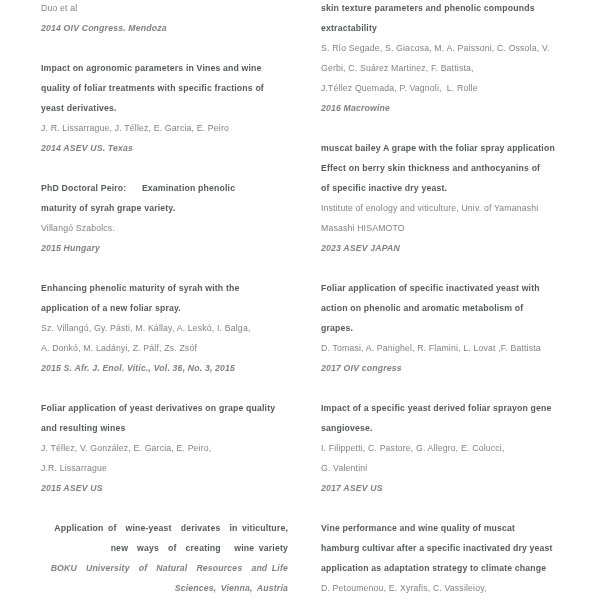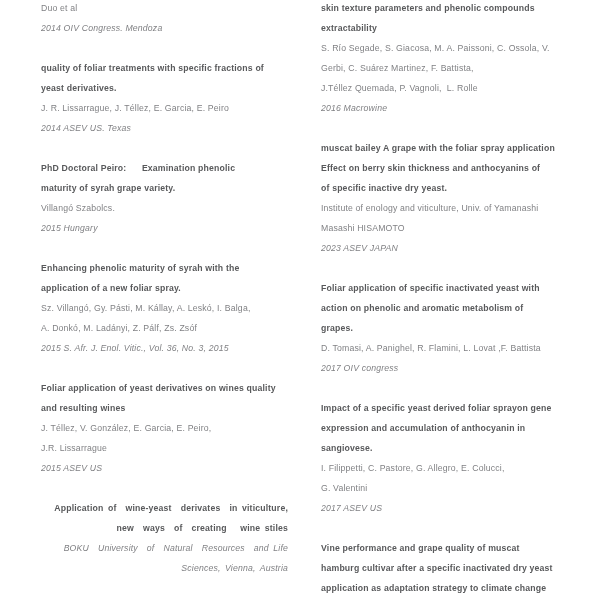--- a/index.html
+++ b/index.html
@@ -55,68 +55,69 @@
   }
   .line.title {
     font-weight: bold;
     color: #58595b;
   }
   .line.authors {
     font-weight: normal;
     color: #808184;
   }
   .line.venue {
-    font-weight: normal;
+    font-weight: bold;
     font-style: italic;
     color: #808184;
   }
   .line.wide {
     word-spacing: 0.22em;
     text-align: right;
   }
 </style>
 </head>
 <body>
 
 <div class="page">
   <div class="columns">
     <div class="column left">
         <div class="entry first">
           <div class="line authors">Duo et al</div>
           <div class="line venue">2014 OIV Congress. Mendoza</div>
         </div>
         <div class="entry">
+          <div class="line title">Impact on agronomic parameters in Vines and wine</div>
           <div class="line title">quality of foliar treatments with specific fractions of</div>
           <div class="line title">yeast derivatives.</div>
           <div class="line authors">J. R. Lissarrague, J. Téllez, E. Garcia, E. Peiro</div>
           <div class="line venue">2014 ASEV US. Texas</div>
         </div>
         <div class="entry">
           <div class="line title">PhD Doctoral Peiro:      Examination phenolic</div>
           <div class="line title">maturity of syrah grape variety.</div>
           <div class="line authors">Villangó Szabolcs.</div>
           <div class="line venue">2015 Hungary</div>
         </div>
         <div class="entry">
           <div class="line title">Enhancing phenolic maturity of syrah with the</div>
           <div class="line title">application of a new foliar spray.</div>
           <div class="line authors">Sz. Villangó, Gy. Pásti, M. Kállay, A. Leskó, I. Balga,</div>
           <div class="line authors">A. Donkó, M. Ladányi, Z. Pálf, Zs. Zsóf</div>
           <div class="line venue">2015 S. Afr. J. Enol. Vitic., Vol. 36, No. 3, 2015</div>
         </div>
         <div class="entry">
-          <div class="line title">Foliar application of yeast derivatives on wines quality</div>
+          <div class="line title">Foliar application of yeast derivatives on grape quality</div>
           <div class="line title">and resulting wines</div>
           <div class="line authors">J. Téllez, V. González, E. Garcia, E. Peiro,</div>
           <div class="line authors">J.R. Lissarrague</div>
           <div class="line venue">2015 ASEV US</div>
         </div>
         <div class="entry">
           <div class="line title wide">Application of  wine-yeast  derivates  in viticulture,</div>
-          <div class="line title wide">new  ways  of  creating   wine stiles</div>
+          <div class="line title wide">new  ways  of  creating   wine variety</div>
           <div class="line venue wide">BOKU  University  of  Natural  Resources  and Life</div>
           <div class="line venue wide">Sciences, Vienna, Austria</div>
         </div>
       </div>
     <div class="column right">
         <div class="entry first">
           <div class="line title">skin texture parameters and phenolic compounds</div>
           <div class="line title">extractability</div>
           <div class="line authors">S. Río Segade, S. Giacosa, M. A. Paissoni, C. Ossola, V.</div>
           <div class="line authors">Gerbi, C. Suárez Martinez, F. Battista,</div>
@@ -133,27 +134,26 @@
         </div>
         <div class="entry">
           <div class="line title">Foliar application of specific inactivated yeast with</div>
           <div class="line title">action on phenolic and aromatic metabolism of</div>
           <div class="line title">grapes.</div>
           <div class="line authors">D. Tomasi, A. Panighel, R. Flamini, L. Lovat ,F. Battista</div>
           <div class="line venue">2017 OIV congress</div>
         </div>
         <div class="entry">
           <div class="line title">Impact of a specific yeast derived foliar sprayon gene</div>
-          <div class="line title">expression and accumulation of anthocyanin in</div>
           <div class="line title">sangiovese.</div>
           <div class="line authors">I. Filippetti, C. Pastore, G. Allegro, E. Colucci,</div>
           <div class="line authors">G. Valentini</div>
           <div class="line venue">2017 ASEV US</div>
         </div>
         <div class="entry">
-          <div class="line title">Vine performance and grape quality of muscat</div>
+          <div class="line title">Vine performance and wine quality of muscat</div>
           <div class="line title">hamburg cultivar after a specific inactivated dry yeast</div>
           <div class="line title">application as adaptation strategy to climate change</div>
           <div class="line authors">D. Petoumenou, E. Xyrafis, C. Vassileioy,</div>
         </div>
       </div>
   </div>
 </div>
 
 </body></html>

